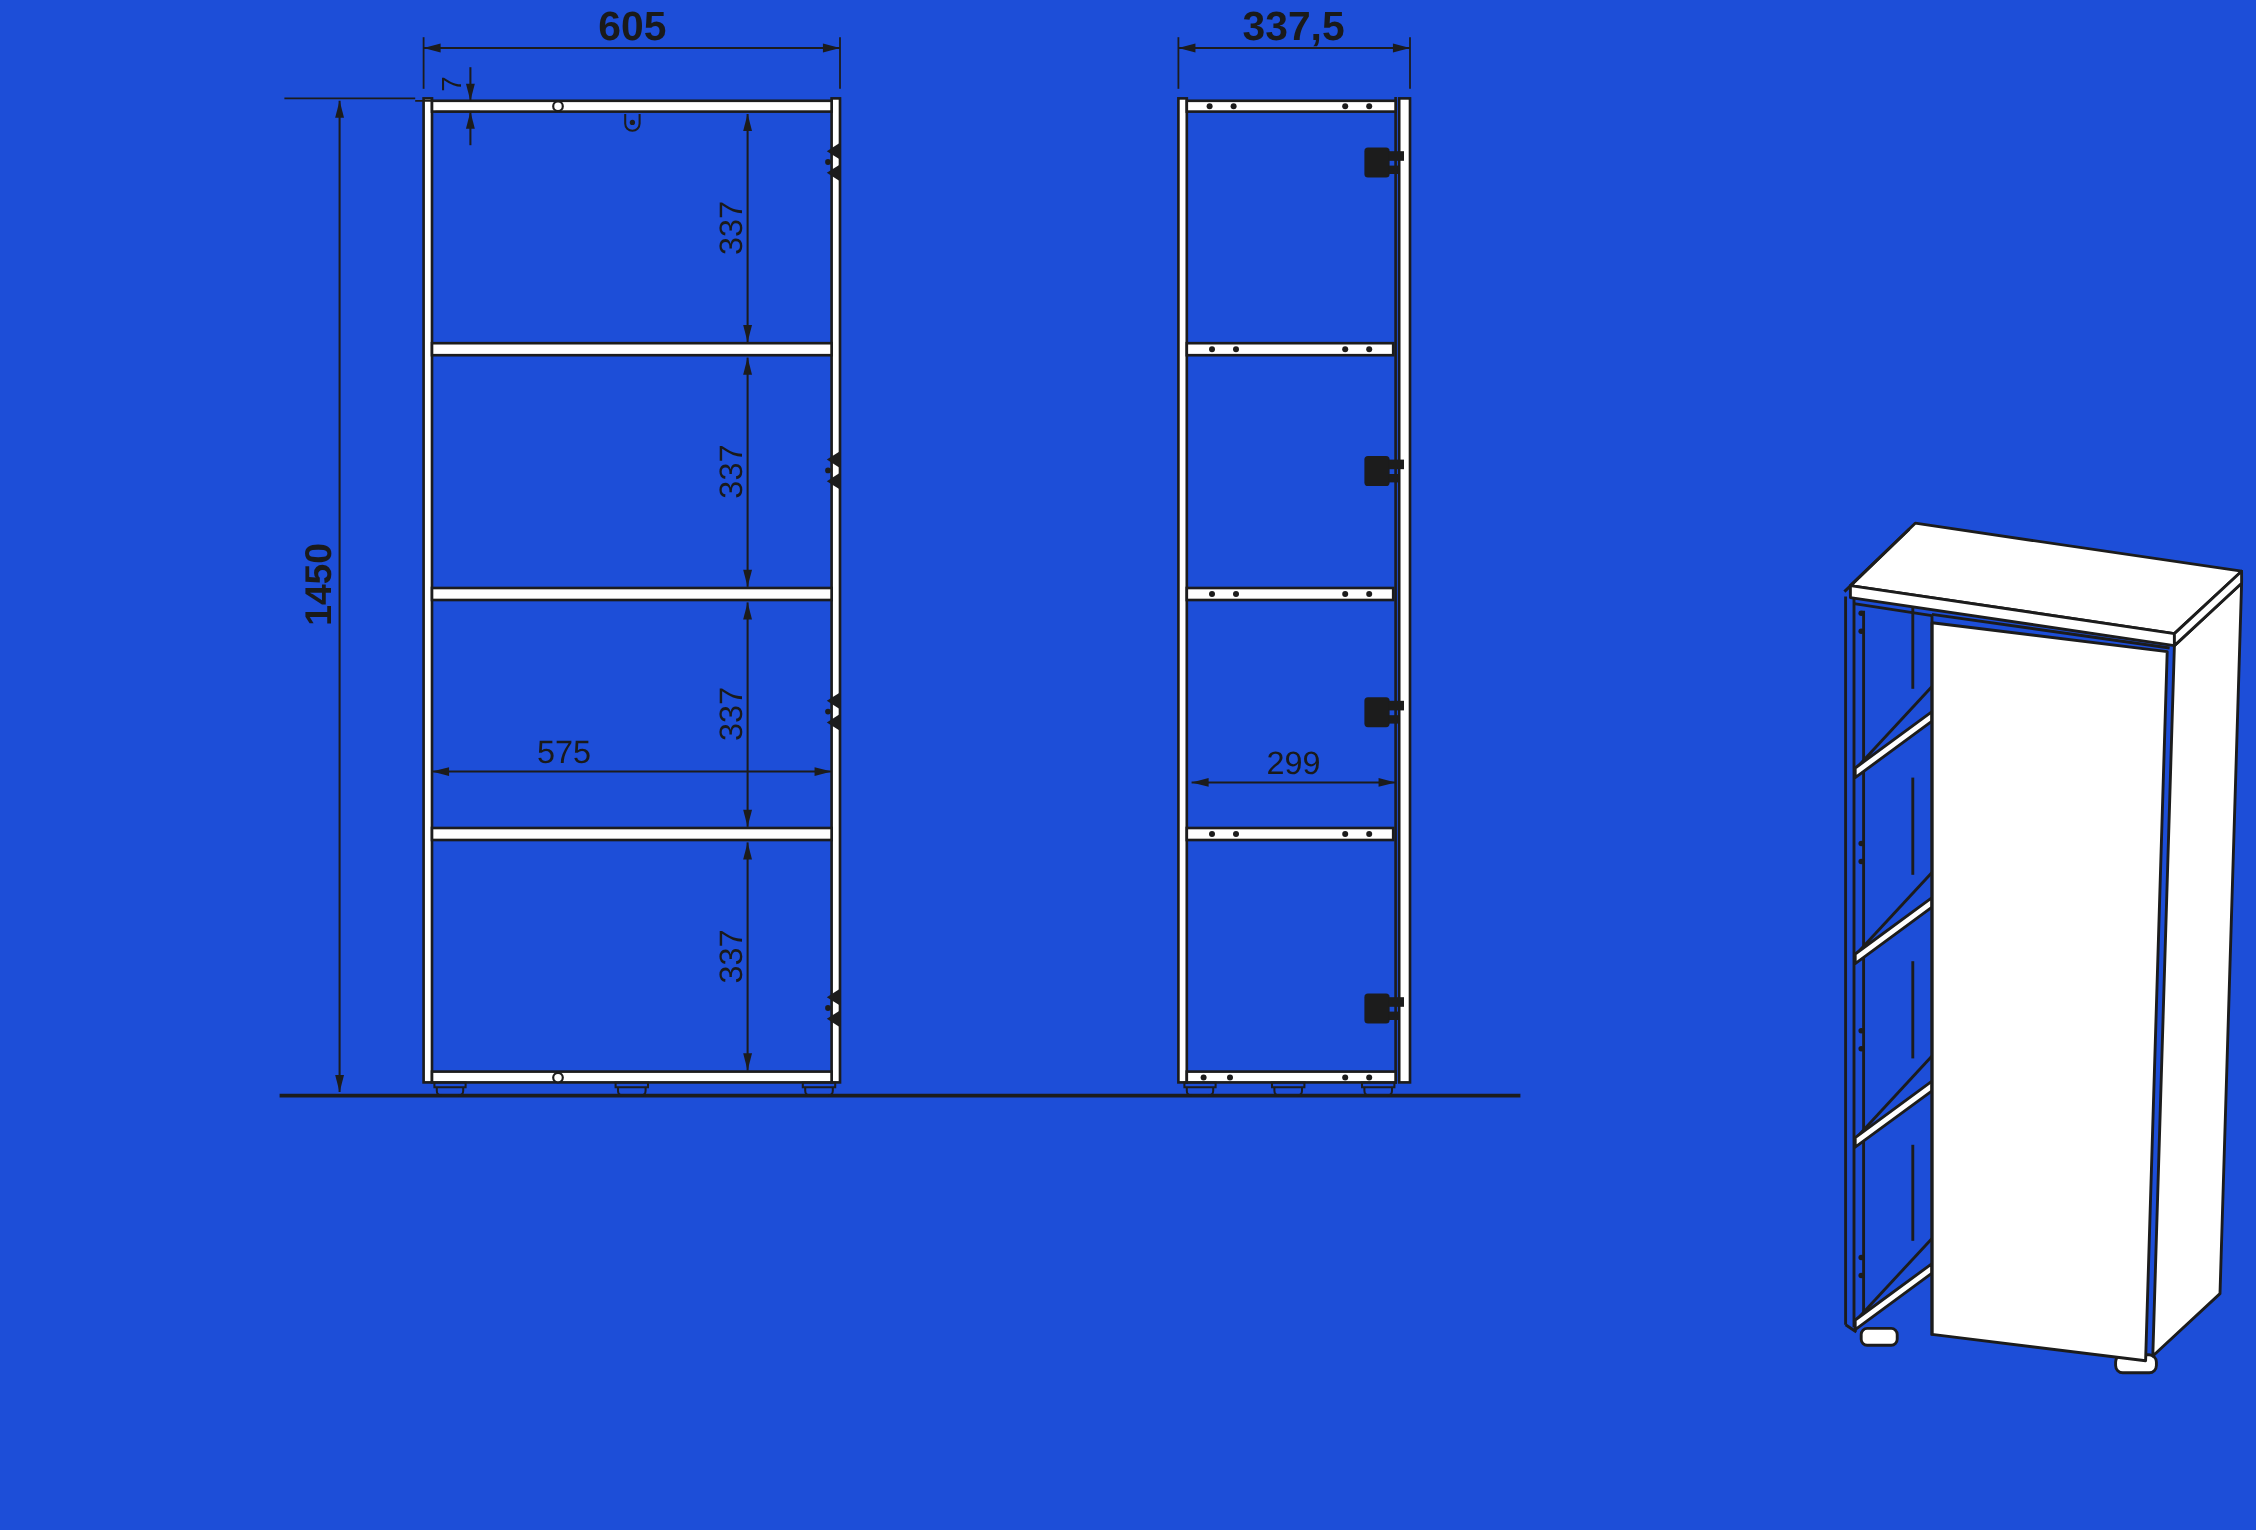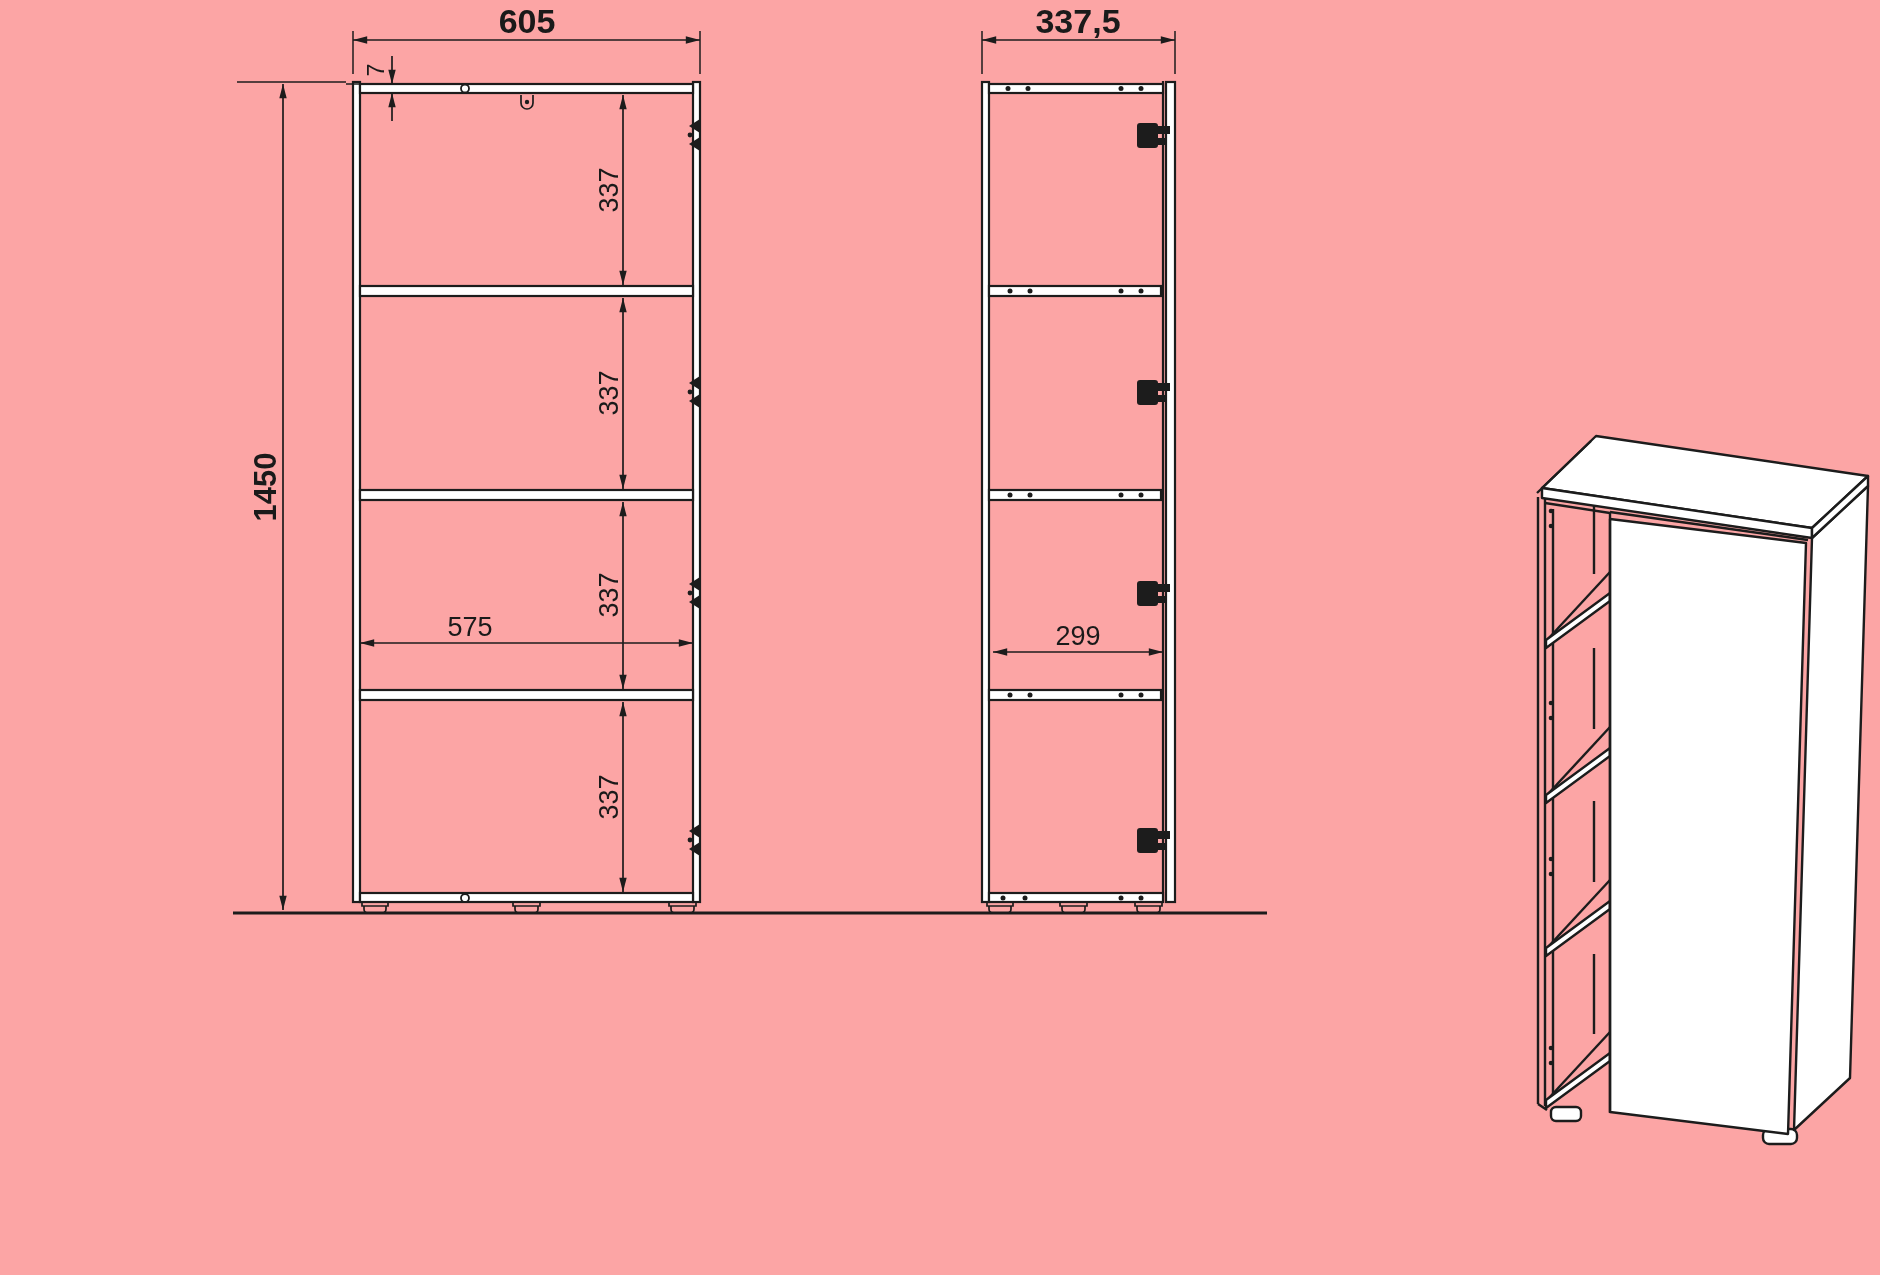--- a/index.html
+++ b/index.html
@@ -1,16 +1,16 @@
 <!DOCTYPE html>
 <html><head>
 <meta charset="utf-8">
 <style>
   html,body{margin:0;padding:0;background:#ffffff;}
-  .stage{position:relative;width:1880px;height:1275px;background:#fca5a5;overflow:hidden;
+  .stage{position:relative;width:1880px;height:1275px;background:#1d4ed8;overflow:hidden;
          font-family:"Liberation Sans", sans-serif;}
   svg{position:absolute;left:0;top:0;}
   .ln{stroke:#1c1c1c;stroke-width:2.2;fill:none;stroke-linecap:square;}
   .panel{stroke:#1c1c1c;stroke-width:2.2;fill:#ffffff;}
   .thin{stroke:#1c1c1c;stroke-width:1.7;fill:none;}
   .dimln{stroke:#1c1c1c;stroke-width:1.7;fill:none;}
   .extln{stroke:#1c1c1c;stroke-width:1.5;fill:none;}
   .blk{fill:#1c1c1c;stroke:none;}
   .dot{fill:#1c1c1c;stroke:none;}
   .hole{fill:#ffffff;stroke:#1c1c1c;stroke-width:1.8;}

